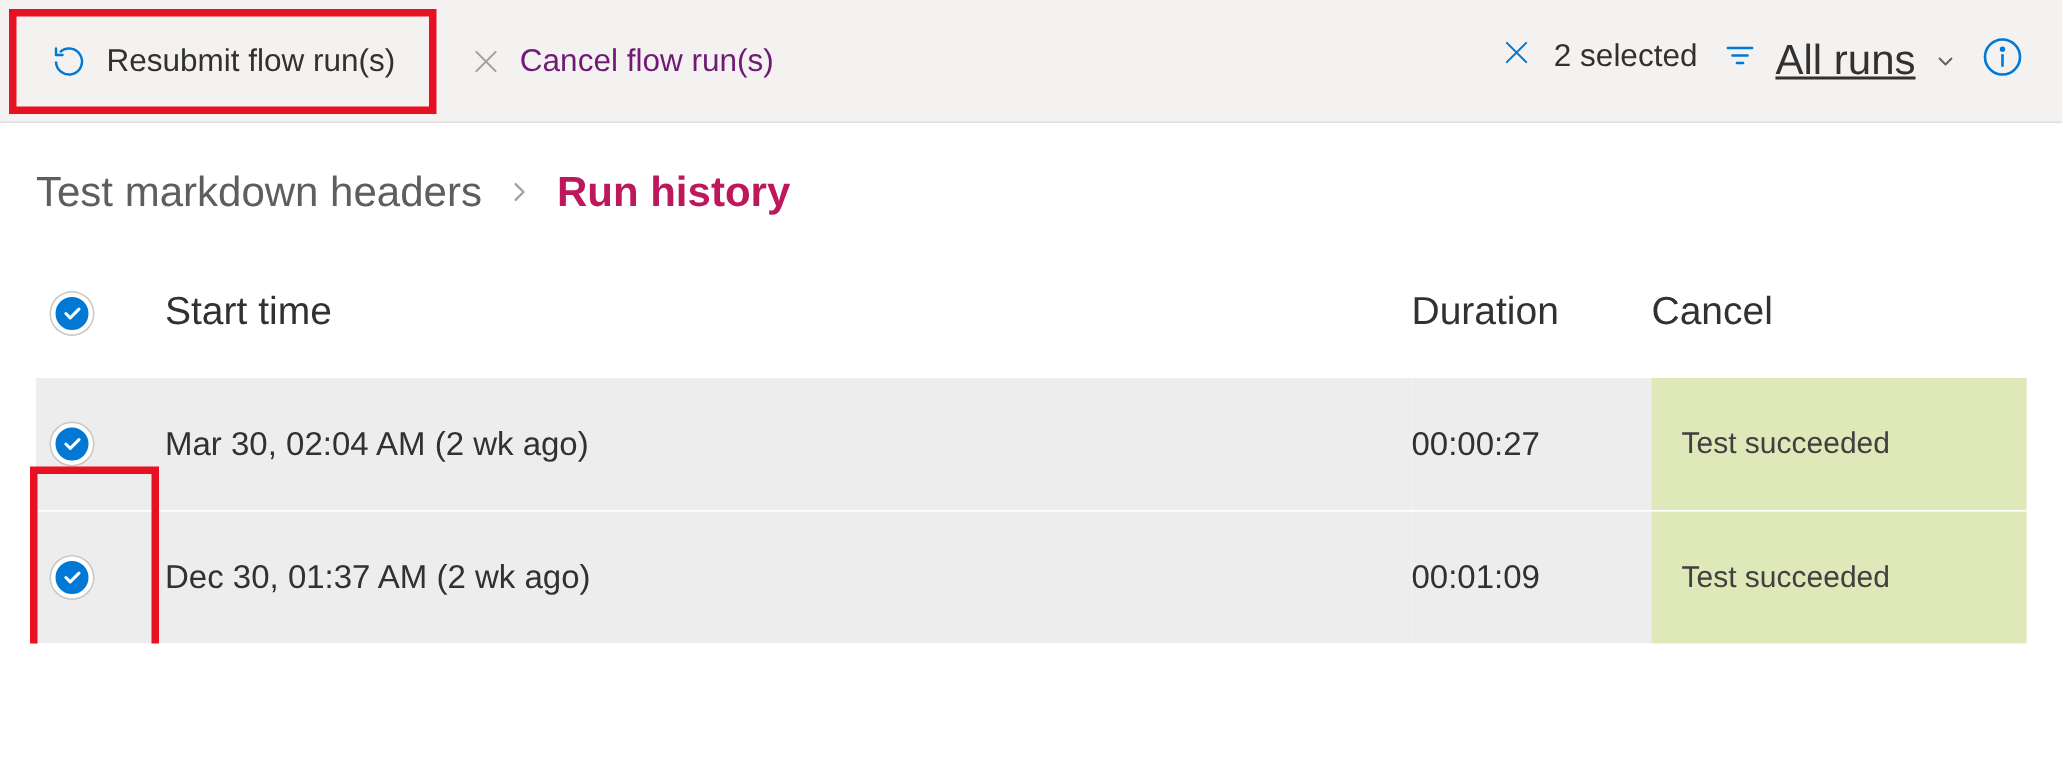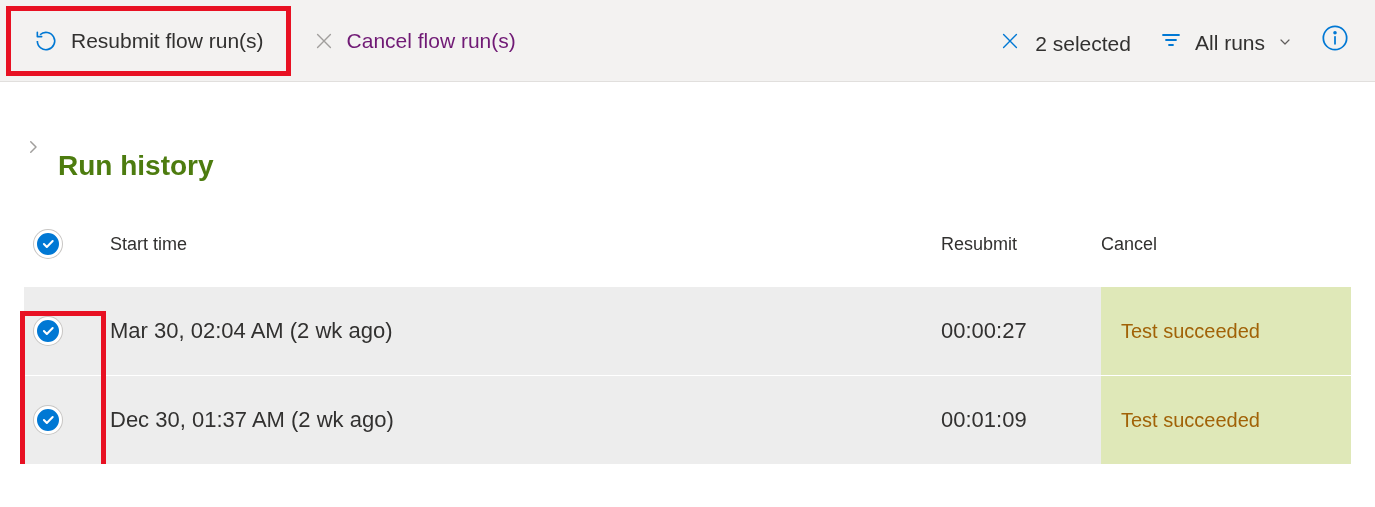--- a/index.html
+++ b/index.html
@@ -49,38 +49,39 @@
       justify-content: center;
     }
     .highlight-red {
       border: 5px solid #e81123;
     }
     .toolbar-spacer {
       flex: 1;
     }
     .toolbar-right {
       display: flex;
-      align-items: flex-end;
-      gap: 28px;
+      align-items: flex-start;
+      gap: 16px;
       padding-right: 20px;
     }
     .selection-group {
       display: flex;
       align-items: center;
       gap: 14px;
       font-size: 21px;
       color: #323130;
     }
     .filter-group {
       display: flex;
       align-items: center;
       gap: 12px;
-      font-size: 21px;
+      font-size: 28px;
       color: #323130;
       cursor: pointer;
+      text-decoration: underline;
     }
     .info-btn {
       display: flex;
       align-items: center;
       justify-content: center;
       cursor: pointer;
     }
     .breadcrumb {
       display: flex;
       align-items: center;
@@ -90,34 +91,33 @@
     }
     .breadcrumb-parent {
       color: #605e5c;
       font-weight: 400;
     }
     .breadcrumb-chevron {
       color: #a19f9d;
     }
     .breadcrumb-current {
       font-weight: 600;
-      color: #4d7c0f;
-      margin-top: 38px;
+      color: #be185d;
     }
     .table-container {
       padding: 10px 24px 0 24px;
     }
     .runs-table {
       width: 100%;
       border-collapse: collapse;
     }
     .runs-table th {
       text-align: left;
       font-weight: 400;
-      font-size: 18px;
+      font-size: 26px;
       color: #323130;
       padding: 18px 0 28px 0;
       border-bottom: 1px solid transparent;
     }
     .th-check {
       width: 86px;
       padding-left: 10px !important;
     }
     .th-start {
       width: auto;
@@ -154,21 +154,21 @@
     }
     .td-status {
       padding: 0;
     }
     .status-badge {
       display: flex;
       align-items: center;
       height: 88px;
       padding-left: 20px;
       background: #dfe8b8;
-      color: #a16207;
+      color: #404040;
       font-size: 20px;
     }
     .checkbox-circle {
       width: 28px;
       height: 28px;
       border-radius: 50%;
       background: #0078d4;
       border: 3px solid #fff;
       box-shadow: 0 0 0 1px #c8c6c4;
       display: inline-flex;
@@ -248,41 +248,42 @@
             <circle cx="12" cy="12" r="10"></circle>
             <line x1="12" y1="11" x2="12" y2="17" stroke-linecap="round"></line>
             <circle cx="12" cy="7.5" r="0.8" fill="#0078d4"></circle>
           </svg>
         </span>
       </div>
     </div>
   </div>
 
   <div class="breadcrumb">
+    <span class="breadcrumb-parent">Test markdown headers</span>
     <span class="breadcrumb-chevron">
       <svg width="18" height="18" viewBox="0 0 24 24" fill="none" stroke="#a19f9d" stroke-width="2">
         <path d="M9 5l7 7-7 7" stroke-linecap="round" stroke-linejoin="round"></path>
       </svg>
     </span>
     <span class="breadcrumb-current">Run history</span>
   </div>
 
   <div class="table-container">
     <table class="runs-table">
       <thead>
         <tr>
           <th class="th-check">
             <span class="checkbox-circle">
               <svg viewBox="0 0 24 24" fill="none" stroke="#fff" stroke-width="3.5">
                 <path d="M5 12l5 5L20 7" stroke-linecap="round" stroke-linejoin="round"></path>
               </svg>
             </span>
           </th>
           <th class="th-start">Start time</th>
-          <th class="th-duration">Resubmit</th>
+          <th class="th-duration">Duration</th>
           <th class="th-status">Cancel</th>
         </tr>
       </thead>
       <tbody>
         <tr>
           <td class="td-check">
             <span class="checkbox-circle">
               <svg viewBox="0 0 24 24" fill="none" stroke="#fff" stroke-width="3.5">
                 <path d="M5 12l5 5L20 7" stroke-linecap="round" stroke-linejoin="round"></path>
               </svg>

